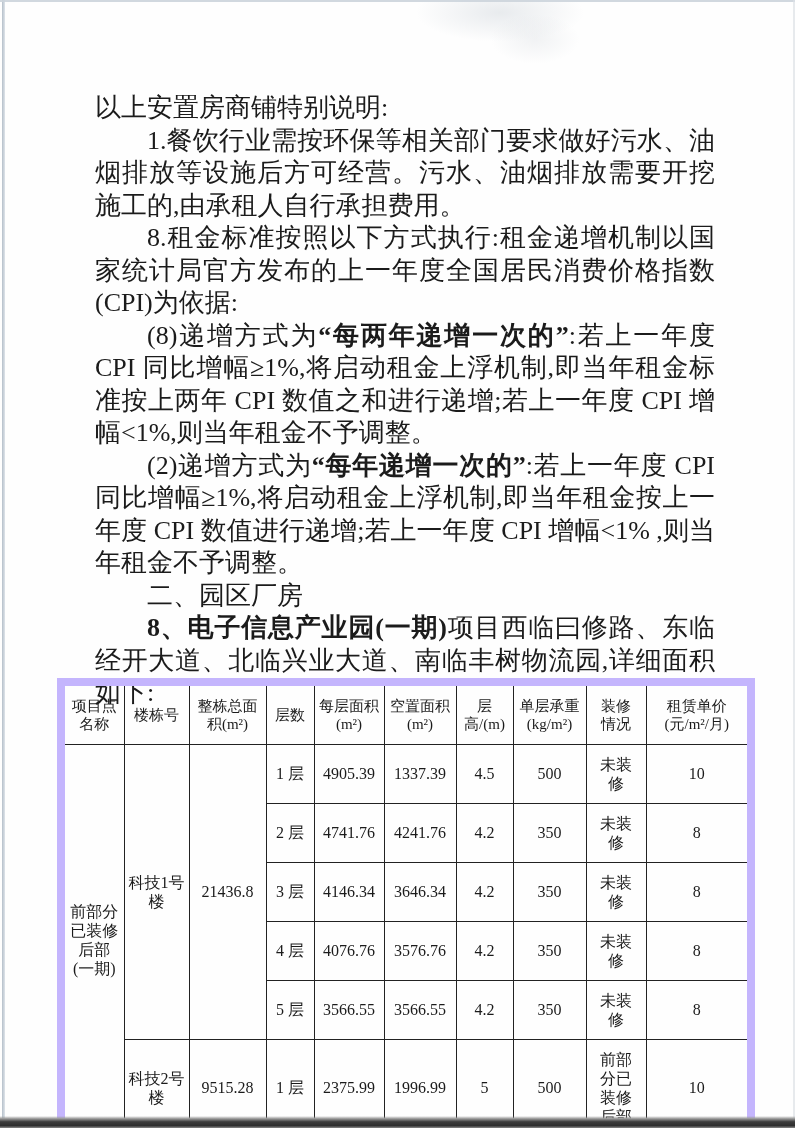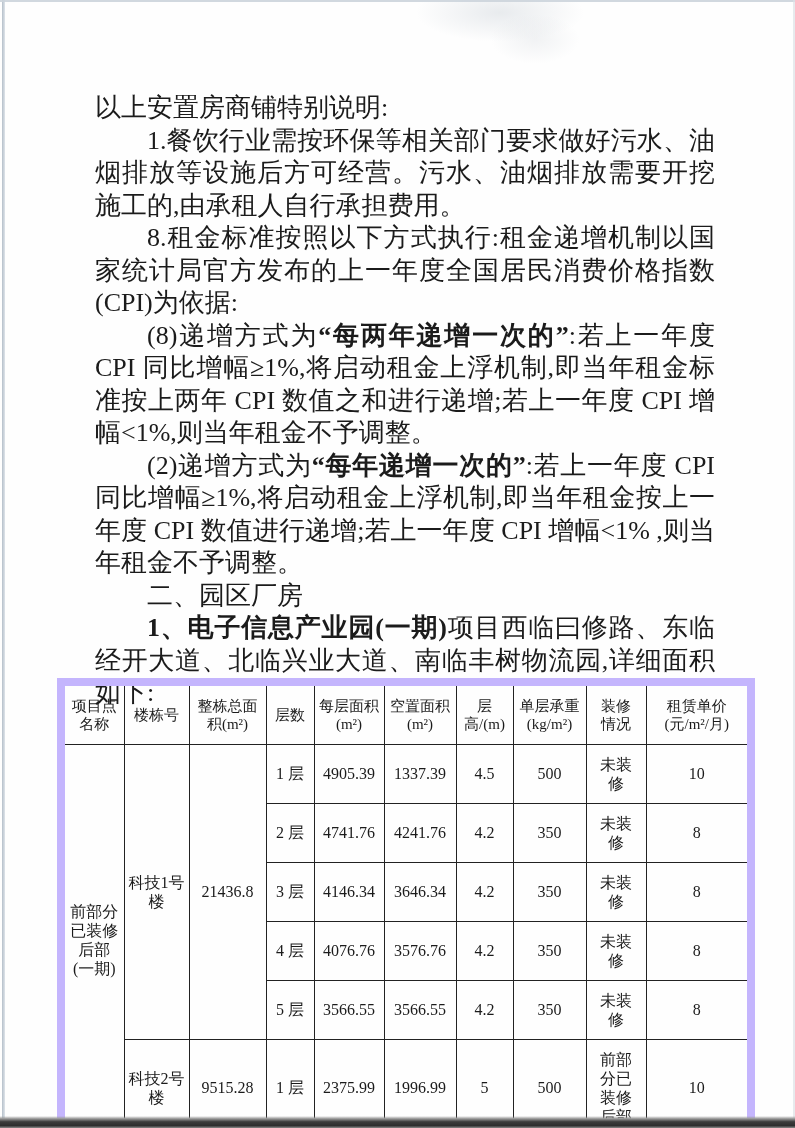--- a/index.html
+++ b/index.html
@@ -50,21 +50,21 @@
   <div class="smudge-a"></div>
   <div class="smudge-b"></div>
 
   <div class="content">
     <p class="para"><span>以上安置房商铺特别说明:</span></p>
     <p class="para ind"><span>1.餐饮行业需按环保等相关部门要求做好污水、油烟排放等设施后方可经营。污水、油烟排放需要开挖施工的,由承租人自行承担费用。</span></p>
     <p class="para ind"><span>8.租金标准按照以下方式执行:租金递增机制以国家统计局官方发布的上一年度全国居民消费价格指数(CPI)为依据:</span></p>
     <p class="para ind"><span>(8)递增方式为</span><span class="b">“每两年递增一次的”</span><span>:若上一年度 CPI 同比增幅≥1%,将启动租金上浮机制,即当年租金标准按上两年 CPI 数值之和进行递增;若上一年度 CPI 增幅&lt;1%,则当年租金不予调整。</span></p>
     <p class="para ind"><span>(2)递增方式为</span><span class="b">“每年递增一次的”</span><span>:若上一年度 CPI 同比增幅≥1%,将启动租金上浮机制,即当年租金按上一年度 CPI 数值进行递增;若上一年度 CPI 增幅&lt;1% ,则当年租金不予调整。</span></p>
     <p class="para ind"><span>二、园区厂房</span></p>
-    <p class="para ind"><span class="b">1、电子信息产业园(一期)</span><span>项目西临曰修路、东临经开大道、北临兴业大道、南临丰树物流园,详细面积如下:</span></p>
+    <p class="para ind"><span class="b">8、电子信息产业园(一期)</span><span>项目西临曰修路、东临经开大道、北临兴业大道、南临丰树物流园,详细面积如下:</span></p>
   </div>
 
   <table class="facility-table">
     <colgroup>
       <col style="width:63px">
         <col style="width:65px">
         <col style="width:77px">
       <col style="width:48px">
         <col style="width:70px">
         <col style="width:72px">

